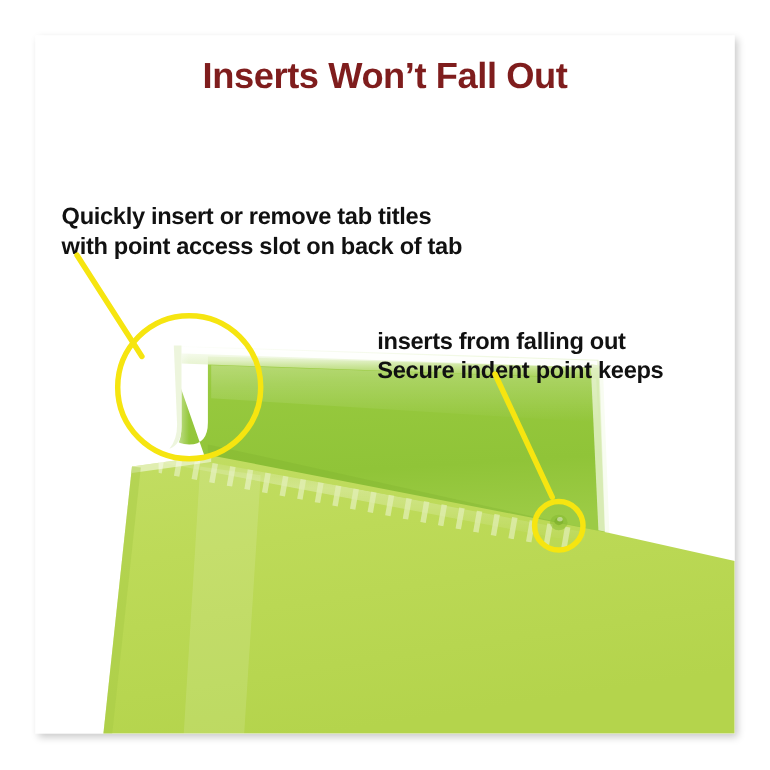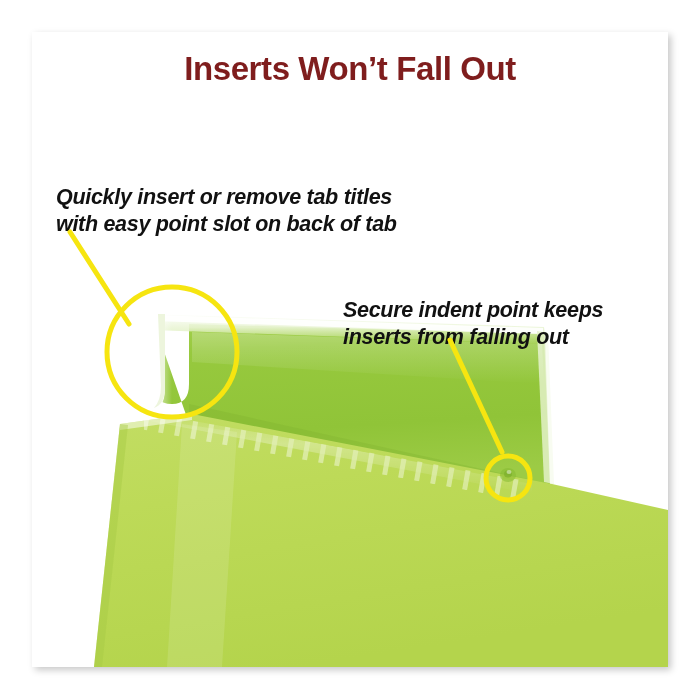--- a/index.html
+++ b/index.html
@@ -38,21 +38,20 @@
     font-size: 33px;
     font-weight: bold;
     letter-spacing: -0.4px;
     color: #7f1d1d;
     white-space: nowrap;
   }
 
   
   .caption {
     position: absolute;
-    font-style: italic;
     font-weight: bold;
     font-size: 21.5px;
     line-height: 27px;
     color: #111111;
     letter-spacing: -0.3px;
     white-space: nowrap;
   }
   #caption-left  { left: 24px;  top: 152px; text-align: left; }
   #caption-right { left: 311px; top: 265px; text-align: left; }
 
@@ -210,26 +209,26 @@
                    Z" fill="#ffffff"></path>
           <path d="M 126,282 L 133,282 L 133,356 Q 133,372 122,376 Q 129,368 129,354 Z" fill="#e8f3d5" opacity="0.8"></path>
         </g>
       </svg>
     </div>
 
     <div id="headline">Inserts Won’t Fall Out</div>
 
     <div id="caption-left" class="caption">
       <div>Quickly insert or remove tab titles</div>
-      <div>with easy point slot on back of tab</div>
+      <div>with point access slot on back of tab</div>
     </div>
 
     <div id="caption-right" class="caption">
+      <div>inserts from falling out</div>
       <div>Secure indent point keeps</div>
-      <div>inserts from falling out</div>
     </div>
 
     <div id="annotations">
       <svg width="636" height="635" viewBox="0 0 636 635" xmlns="http://www.w3.org/2000/svg">
 
         <g>
           <line x1="38" y1="200" x2="97" y2="292" stroke="#f6e510" stroke-width="5" stroke-linecap="round"></line>
           <circle cx="140" cy="320" r="65" fill="none" stroke="#f6e510" stroke-width="5"></circle>
         </g>
 

